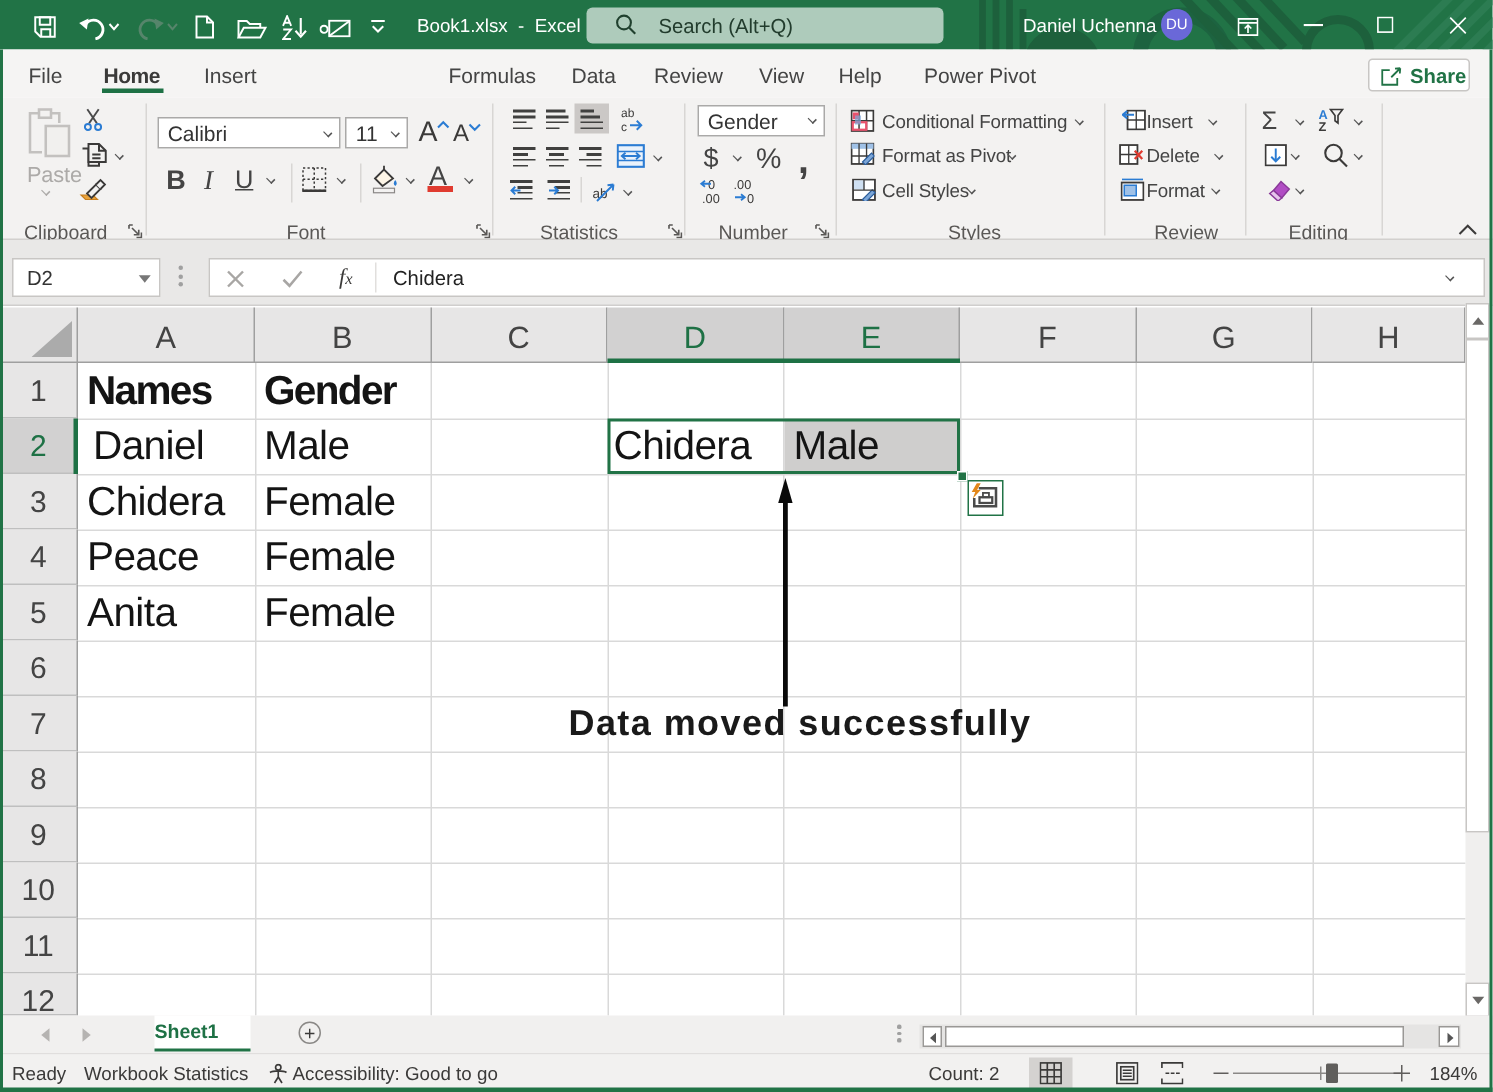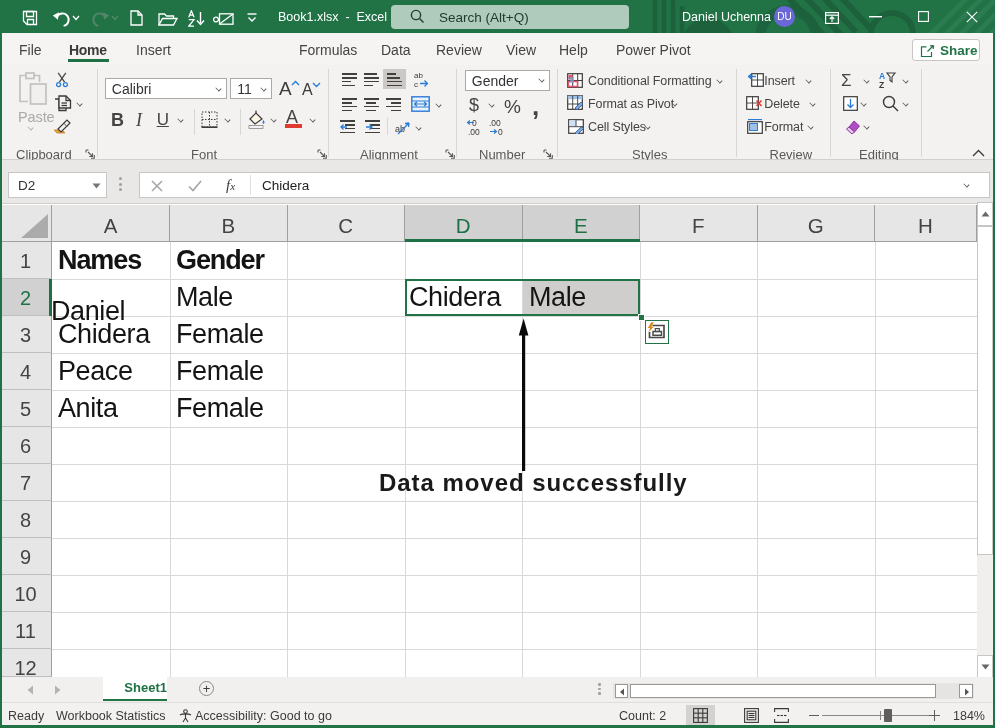--- a/index.html
+++ b/index.html
@@ -332,21 +332,21 @@
     </div>
   <svg class="abs" style="left:364.7px;top:57.5px;" width="8" height="8" viewBox="0 0 8 8">
       <path d="M1 4 H6.5 M4.5 1.5 L7 4 L4.5 6.5" stroke="#2b7cd3" stroke-width="1.3" fill="none"></path>
     </svg>
   <div class="abs" style="left:387.1px;top:53px;width:1px;height:17px;background:#d8d6d4;"></div>
   <svg class="abs" style="left:394.7px;top:53px;" width="18" height="18" viewBox="0 0 18 18">
     <text x="0" y="14" font-size="9" fill="#3b3a39" font-family="Liberation Sans">ab</text>
     <path d="M3 16 L14 5 M14 5 L10 5.5 M14 5 L13.5 9" stroke="#2b7cd3" stroke-width="1.3" fill="none"></path>
   </svg>
   <div class="chev" style="left:416px;top:60px;"></div>
-  <div class="glabel" style="left:360px;">Alignment</div>
+  <div class="glabel" style="left:360px;">Statistics</div>
   <svg class="glaunch" style="left:445px;" width="10" height="10" viewBox="0 0 10 10" stroke="#5a5856" fill="none" stroke-width="1.1">
     <path d="M1 1 H3.5 M1 1 V3.5 M3 3 L7.5 7.5 M7.5 4.2 V7.5 H4.2 M9.3 6 V9.3 H6"></path>
   </svg>
 
   <div class="combo" style="left:464.8px;top:4.7px;width:85px;height:21px;">
       <span>Gender</span>
     </div>
   <div class="chev" style="left:539px;top:12px;"></div>
   <div class="rtext" style="left:469px;top:30px;font-size:18px;">$</div>
   <div class="chev" style="left:489px;top:37px;"></div>
@@ -526,21 +526,21 @@
   <div class="gl-h" style="left:52px;top:221.5px;width:925px;"></div>
   <div class="gl-h" style="left:52px;top:258.5px;width:925px;"></div>
   <div class="gl-h" style="left:52px;top:295.5px;width:925px;"></div>
   <div class="gl-h" style="left:52px;top:332.5px;width:925px;"></div>
   <div class="gl-h" style="left:52px;top:369.5px;width:925px;"></div>
   <div class="gl-h" style="left:52px;top:406.5px;width:925px;"></div>
   <div class="gl-h" style="left:52px;top:443.5px;width:925px;"></div>
 
   <div class="cell b" style="left:176px;top:37px;">Gender</div>
   <div class="cell b" style="left:58px;top:37px;">Names</div>
-  <div class="cell" style="left:51px;top:74px;margin-top:14px;">Daniel</div>
+  <div class="cell" style="left:62px;top:74px;">Daniel</div>
   <div class="cell" style="left:176px;top:74px;">Male</div>
   <div class="cell" style="left:58px;top:111px;">Chidera</div>
   <div class="cell" style="left:176px;top:111px;">Female</div>
   <div class="cell" style="left:58px;top:148px;">Peace</div>
   <div class="cell" style="left:176px;top:148px;">Female</div>
   <div class="cell" style="left:58px;top:185px;">Anita</div>
   <div class="cell" style="left:176px;top:185px;">Female</div>
 
   <div class="abs" style="left:522.5px;top:74px;width:117.5px;height:37px;background:#cfcecd;"></div>
   <div class="abs" style="left:405px;top:74px;width:235px;height:37px;border:2.2px solid #217346;"></div>
@@ -577,21 +577,21 @@
   </div>
 </div>
 
 <div id="sheettabs">
   <svg class="abs" style="left:26px;top:8px;" width="9" height="10" viewBox="0 0 9 10">
       <path d="M7 0.5 L1.5 5 L7 9.5 Z" fill="#b5b3b1"></path>
     </svg>
   <svg class="abs" style="left:53px;top:8px;" width="9" height="10" viewBox="0 0 9 10">
       <path d="M2 0.5 L7.5 5 L2 9.5 Z" fill="#b5b3b1"></path>
     </svg>
-  <div class="abs" style="left:103px;top:0;width:64px;height:24px;background:#fff;border-bottom:2.5px solid #217346;text-align:right;">
+  <div class="abs" style="left:103px;top:0;width:64px;height:24px;background:#fff;border-bottom:2.5px solid #217346;text-align:left;">
     <span style="font-size:13px;font-weight:bold;color:#1e7145;line-height:22px;">Sheet1</span>
   </div>
   <div class="abs" style="left:199px;top:4px;width:15px;height:15px;border:1.2px solid #8a8886;border-radius:50%;color:#3b3a39;text-align:center;line-height:13px;font-size:13px;">+</div>
   <div class="abs" style="left:598px;top:6px;width:3px;height:14px;">
     <div style="width:2.5px;height:2.5px;border-radius:50%;background:#a0a0a0;margin-bottom:2px;"></div>
     <div style="width:2.5px;height:2.5px;border-radius:50%;background:#a0a0a0;margin-bottom:2px;"></div>
     <div style="width:2.5px;height:2.5px;border-radius:50%;background:#a0a0a0;"></div>
   </div>
   <div class="abs" style="left:613px;top:6px;width:361px;height:15.5px;background:#e5e4e3;"></div>
   <div class="abs" style="left:614.5px;top:6.5px;width:13.5px;height:14.5px;background:#fff;border:1px solid #9a9896;">

